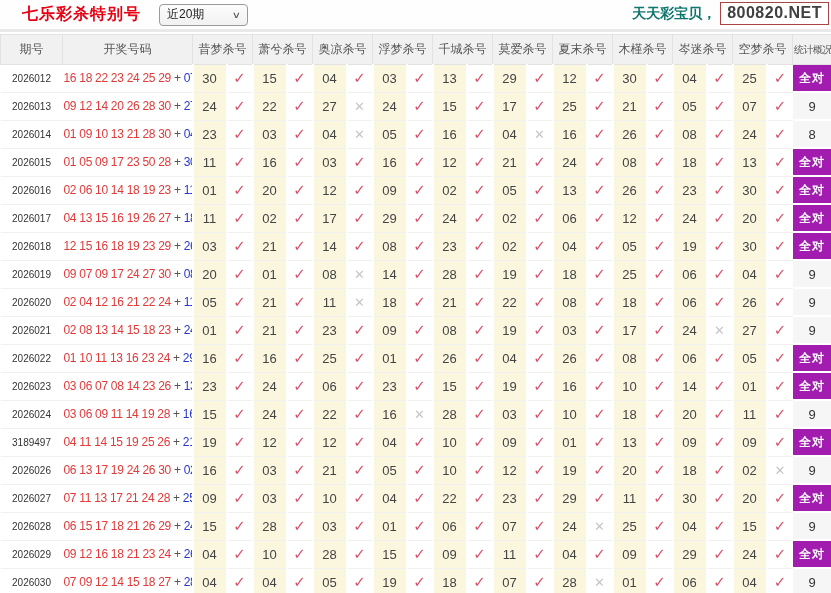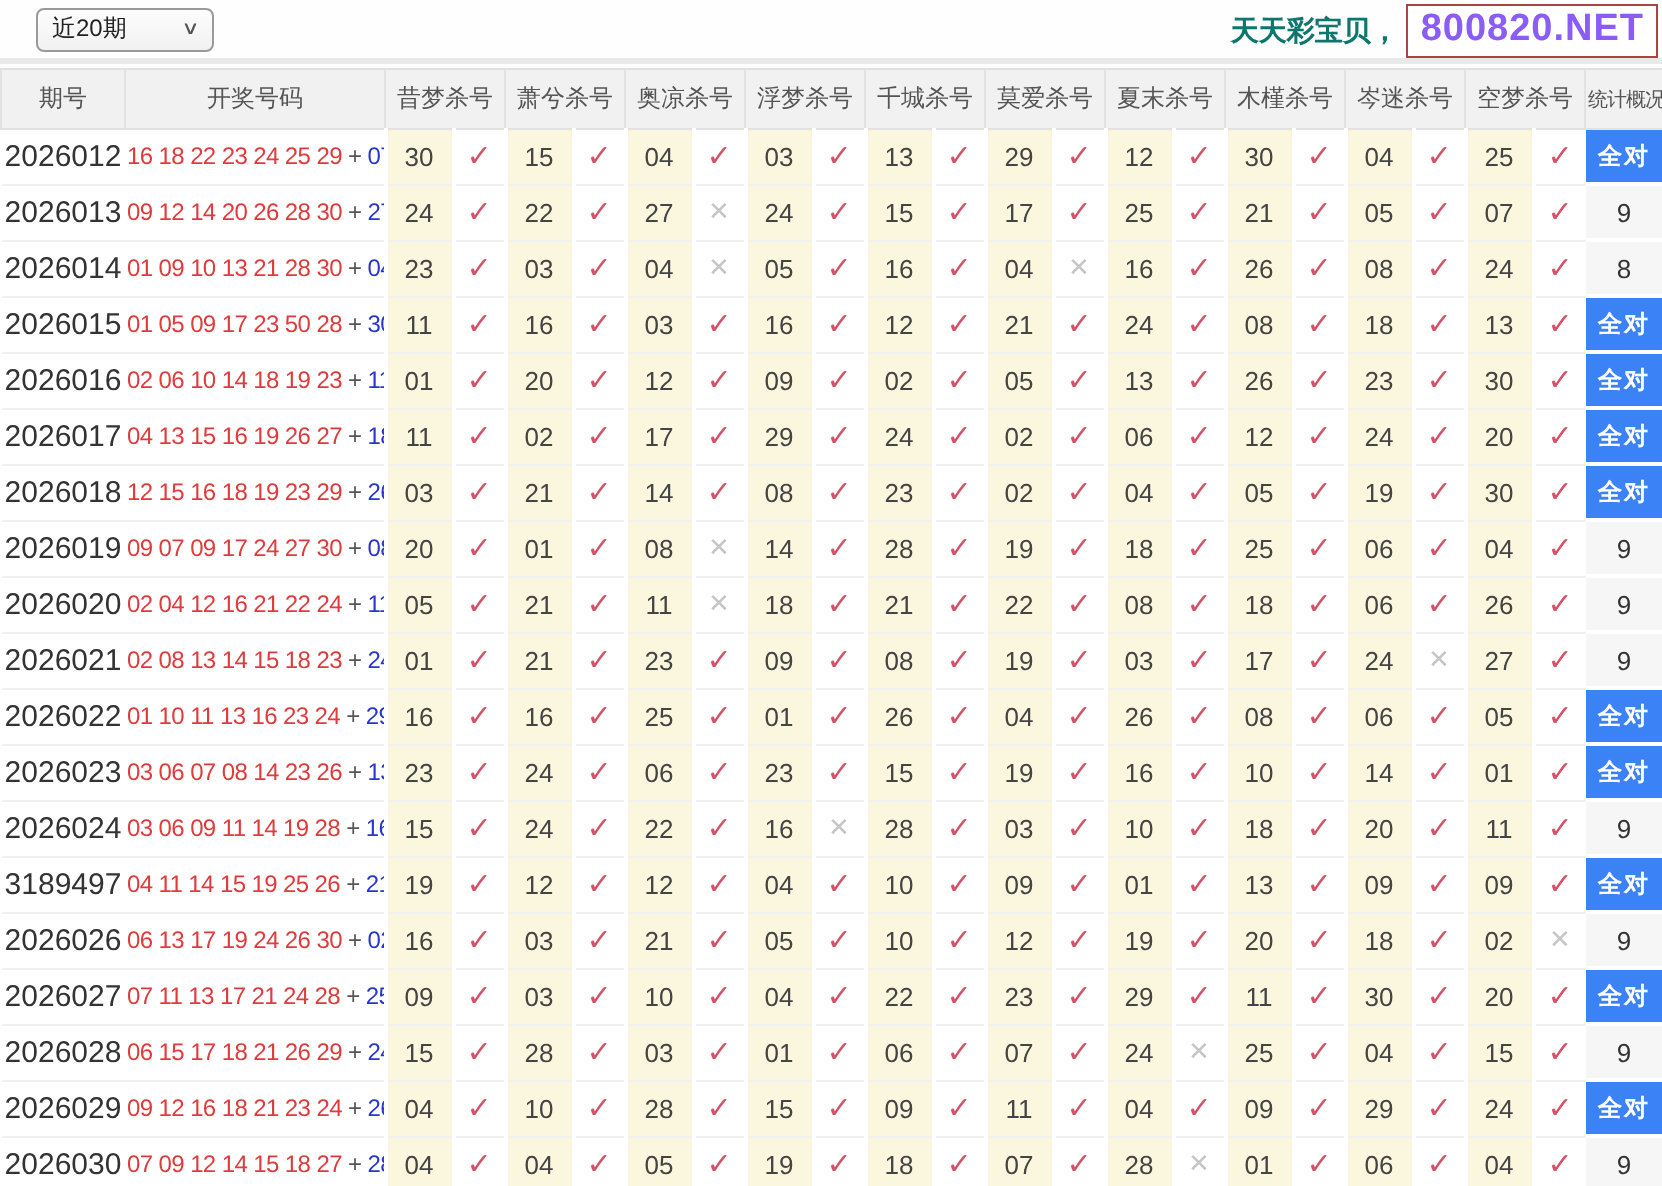--- a/index.html
+++ b/index.html
@@ -7,46 +7,47 @@
 
   
   .topbar { height:29px; position:relative; display:flex; align-items:center; background:#fefefe; }
   .title { color:#e60012; font-weight:bold; font-size:16px; margin-left:22px; letter-spacing:1px; }
   .range-select { margin-left:18px; height:20px; border:1px solid #9a9a9a; border-radius:4px;
     background:linear-gradient(#fdfdfd,#f1f1f1); padding:0 7px; font-size:12px; color:#222;
     display:flex; align-items:center; gap:29px; cursor:default; }
   .range-select .arrow { font-size:9px; color:#555; transform:scaleX(1.4); }
   .topbar-right { position:absolute; right:2px; top:2px; display:flex; align-items:center; }
   .site-name { color:#0f766e; font-size:14px; font-weight:bold; margin-right:4px; }
-  .site-domain { border:1px solid #a44; color:#8b5cf6; font-weight:bold; font-size:19px;
+  .site-domain { border:1px solid #a44; color:#404040; font-weight:bold; font-size:16px;
     padding:1px 6px 2px; background:#fff; letter-spacing:0.5px; }
   .divider { height:3px; background:#e9e9e9; margin-bottom:2px; }
 
   
   table { border-collapse:collapse; table-layout:fixed; width:831px; }
   thead td { background:#f1f1f1; color:#555; font-size:12px; text-align:center; height:27px;
     border:1px solid #e2e2e2; font-weight:normal; overflow:hidden; white-space:nowrap; }
   thead td.stath { font-size:10px; letter-spacing:-0.5px; }
   tbody td { height:24px; border-bottom:1px solid #f0f0f0; text-align:center;
     font-size:13px; color:#444; overflow:hidden; white-space:nowrap; }
-  td.period { color:#333; font-size:15px; }
+  td.period { color:#333; font-size:10px; }
   td.draw { font-size:12px; letter-spacing:-0.3px; }
   td.draw .main { color:#e03a3a;margin-top:20px; }
   td.draw .plus { color:#555; }
   td.draw .special { color:#2736cc; }
   td.knum { background:#fbf7df; border-left:2px solid #fff; border-right:2px solid #fff; }
   .check { color:#d4536a; font-weight:bold; font-size:15px; }
   .cross { color:#c6c6c6; font-weight:bold; font-size:13px; }
   td.stat { background:#f6f6f6; border-bottom:2px solid #fff; color:#333; font-size:13px; }
-  td.stat.all { background:#3b82f6; color:#fff; font-weight:bold; font-size:12px; letter-spacing:1px;margin-top:40px; }
+  td.stat.all { background:#a21caf; color:#fff; font-weight:bold; font-size:12px; letter-spacing:1px;margin-top:40px; }
 </style>
 </head>
 <body>
 
 <div class="topbar">
+  <span class="title">七乐彩杀特别号</span>
   <div class="range-select">
     <span>近20期</span>
     <span class="arrow">∨</span>
   </div>
   <div class="topbar-right">
     <span class="site-name">天天彩宝贝，</span>
     <span class="site-domain">800820.NET</span>
   </div>
 </div>
 <div class="divider"></div>

